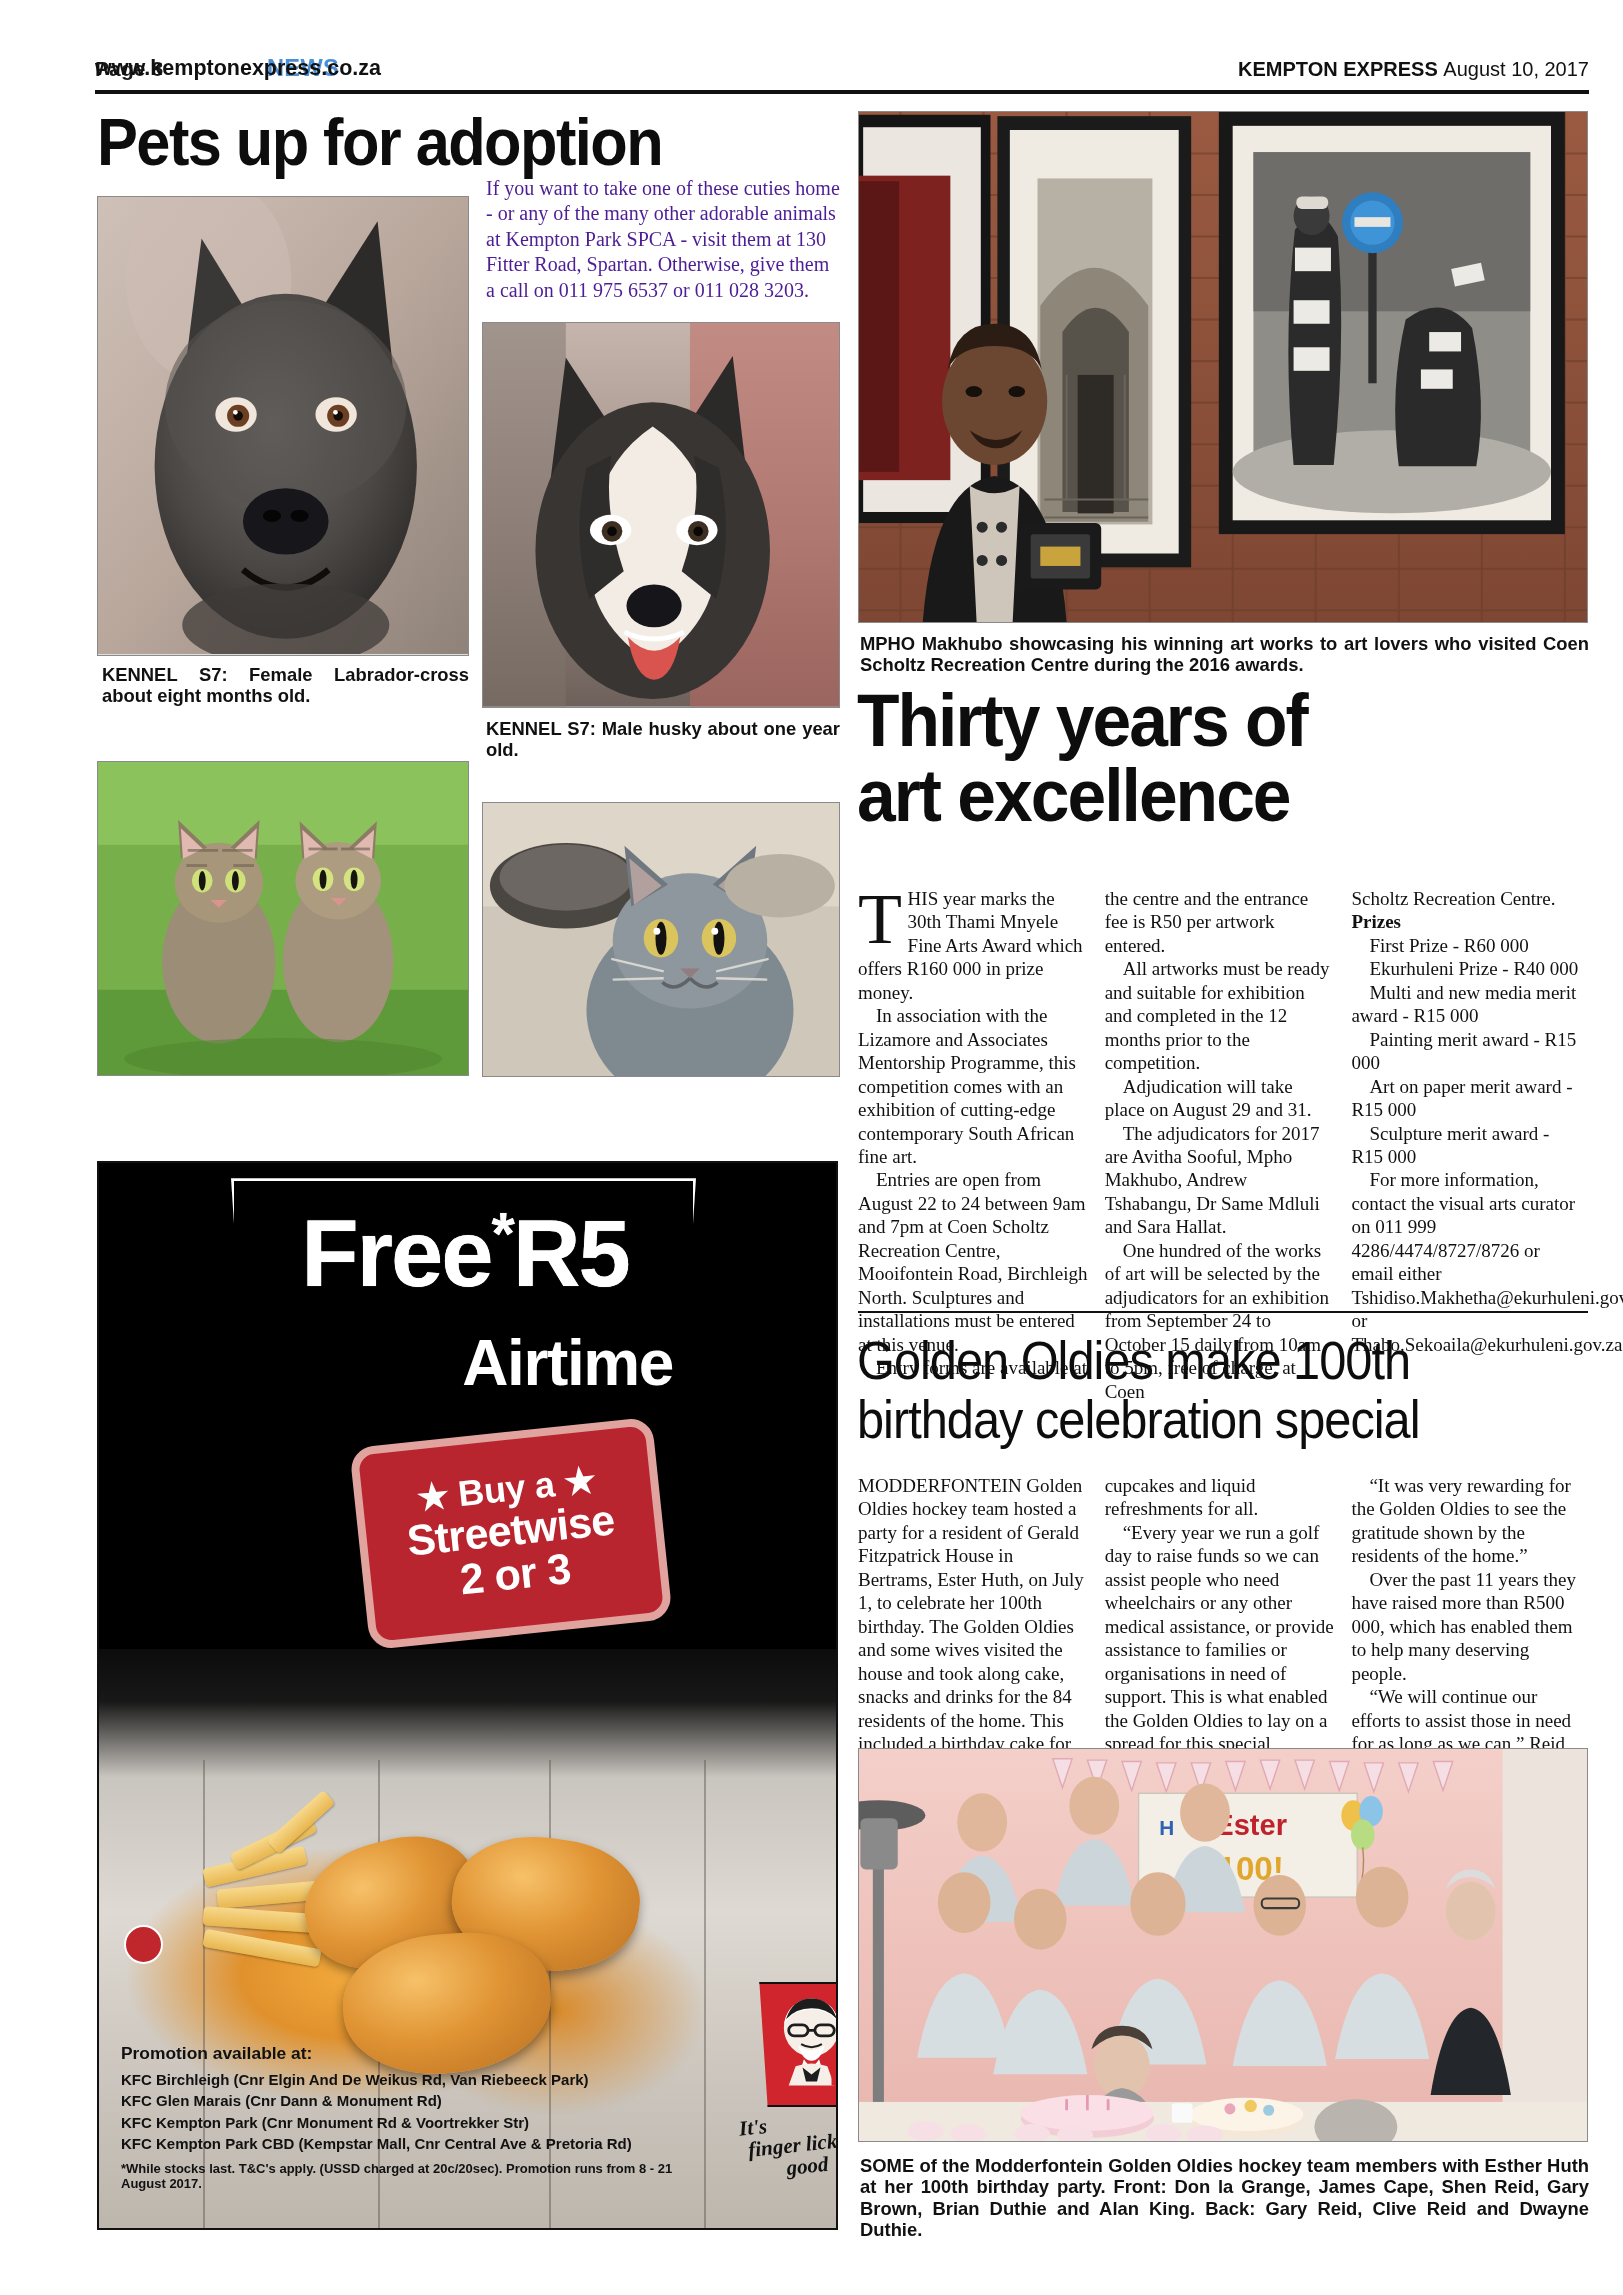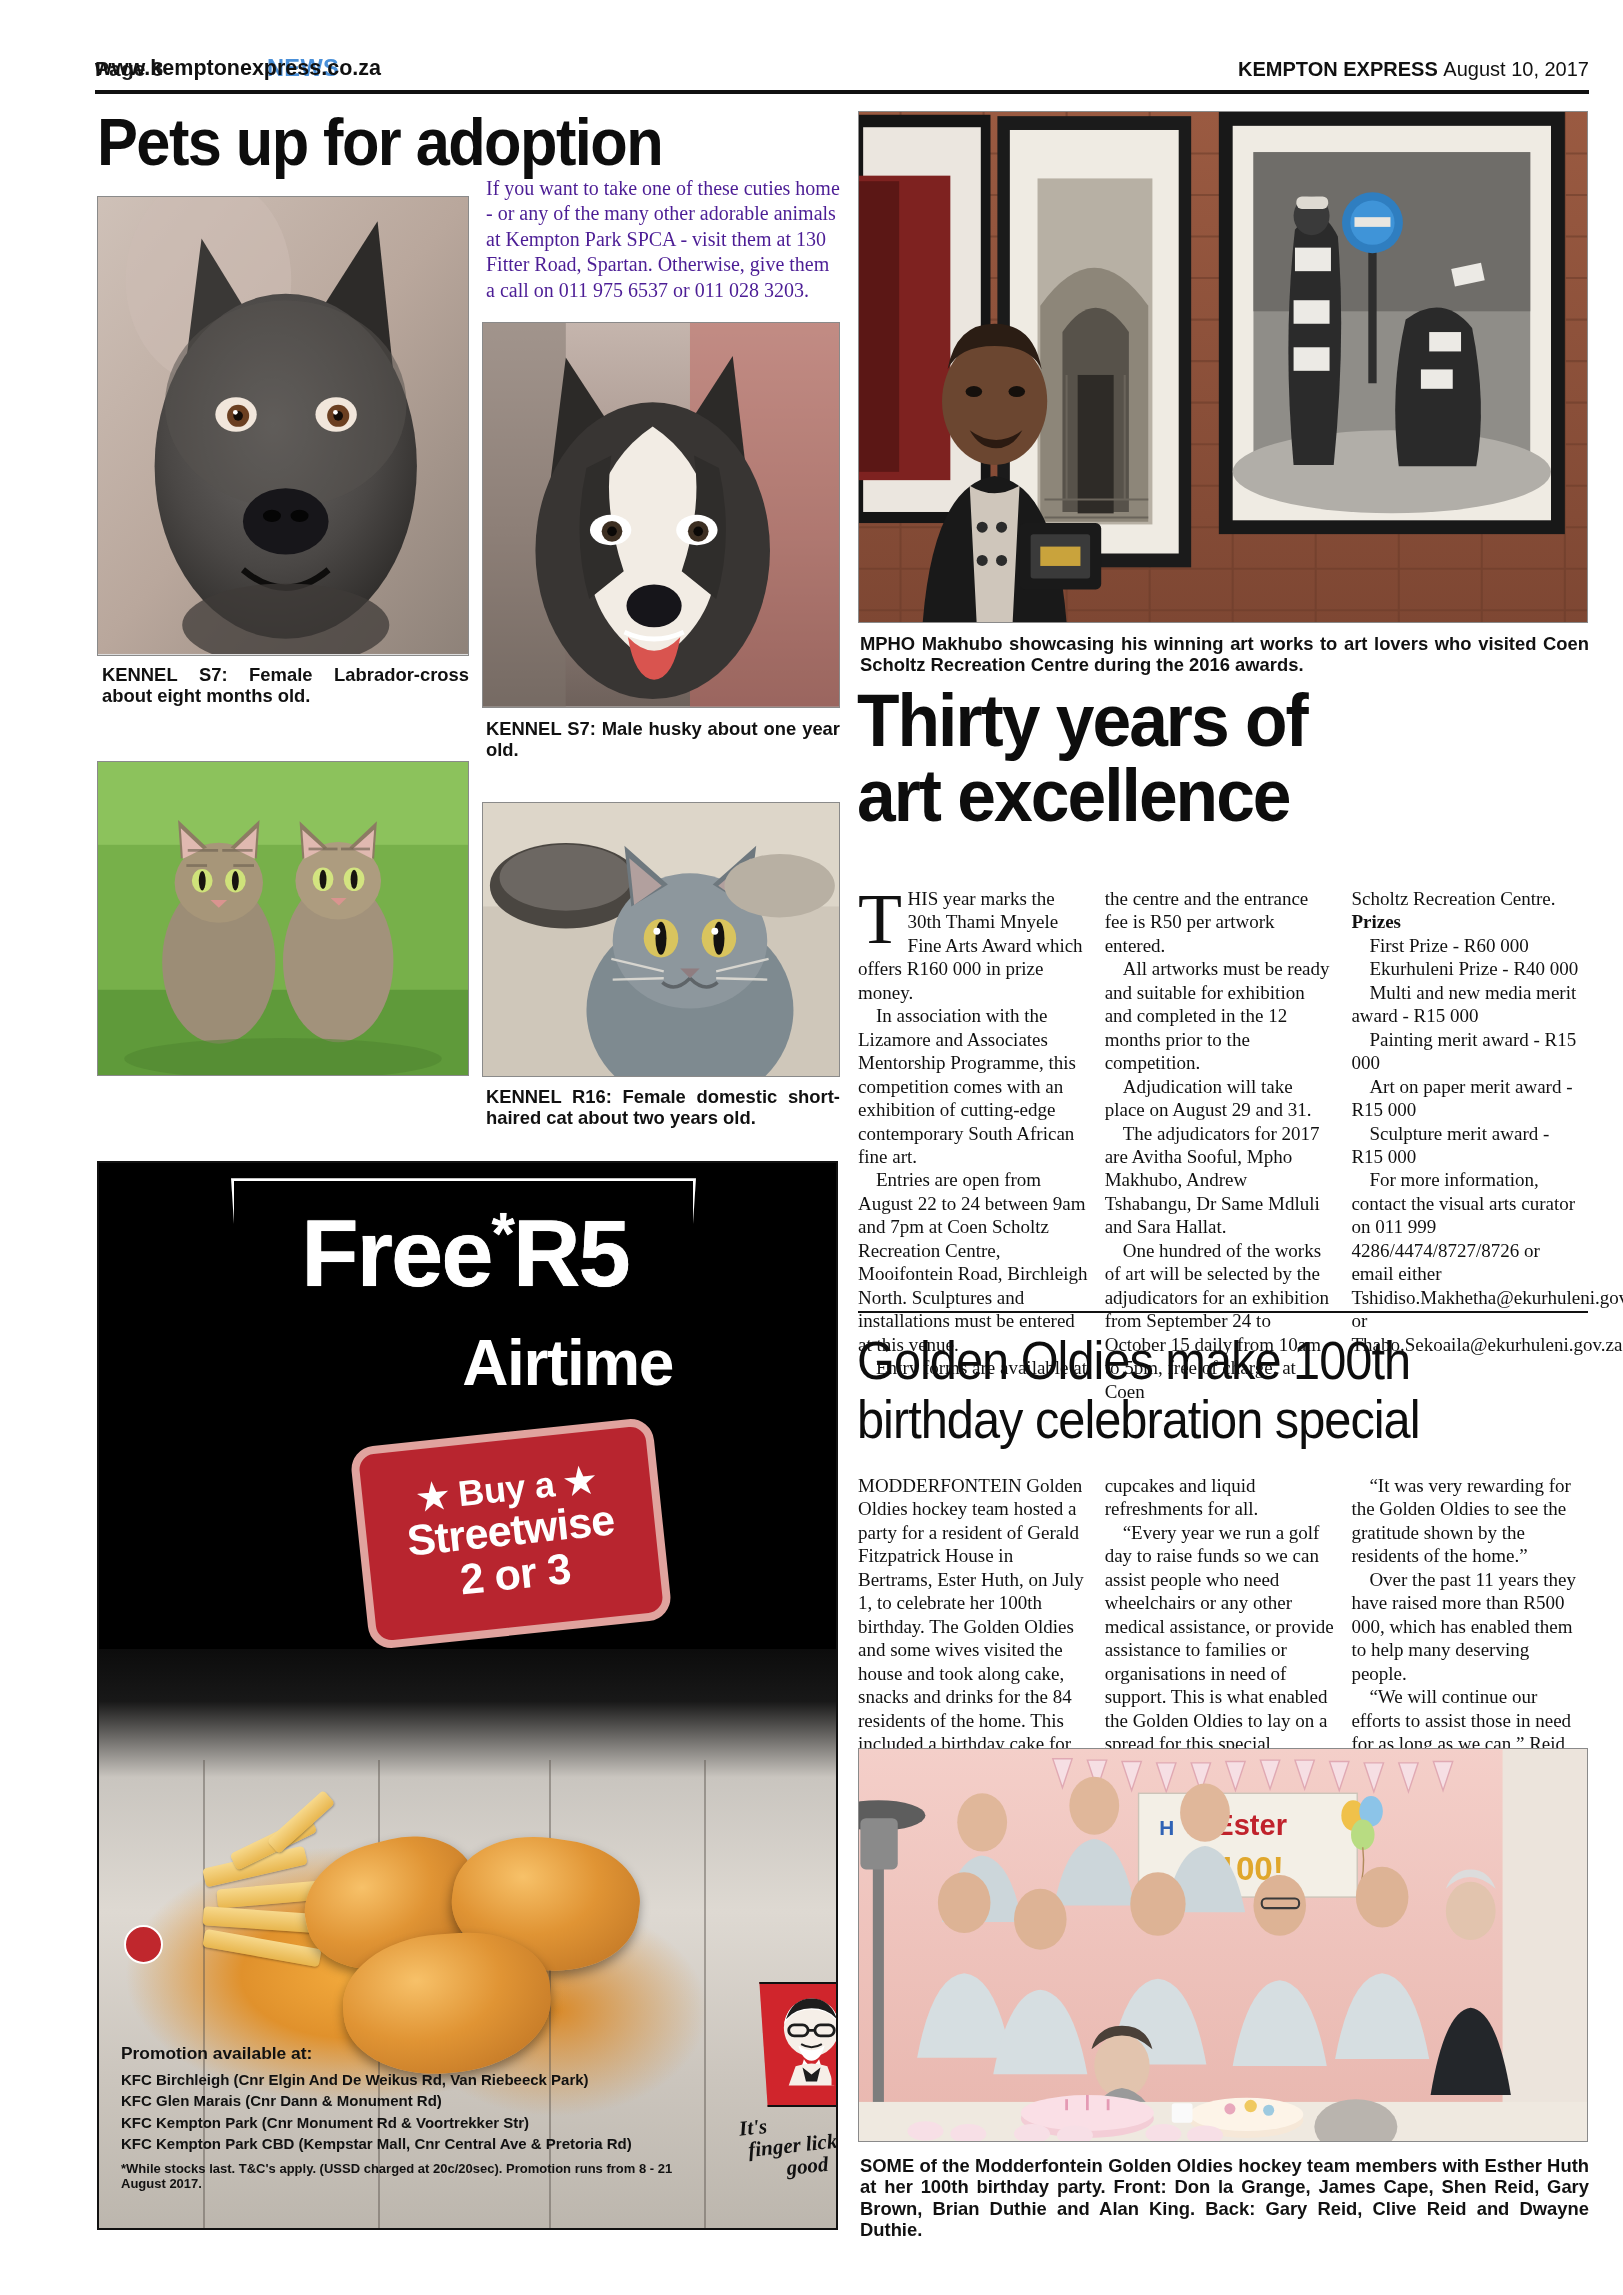--- a/index.html
+++ b/index.html
@@ -378,21 +378,20 @@
       <path d="M300 254 q22 22 40 6" stroke="#5e6468" stroke-width="5" fill="none"></path>
       <g stroke="#e4e0d8" stroke-width="3.4" opacity=".85">
         <path d="M262 244 L186 226"></path>
           <path d="M262 254 L188 256"></path>
           <path d="M338 244 L414 226"></path>
           <path d="M338 254 L412 256"></path>
       </g>
       <ellipse cx="430" cy="120" rx="80" ry="46" fill="#b8b0a3"></ellipse>
     </svg>
   </div>
-  <div class="caption cap-cat">KENNEL R16: Female domestic short-haired cat about two years old.</div>
 
   <div class="kfc-ad">
     <div class="kfc-top"></div>
     <div class="kfc-trapezoid"></div>
 
     <div class="kfc-free">
       <span>Free</span><span class="star">*</span><span>R5</span>
     </div>
     <div class="kfc-airtime">Airtime</div>
 

